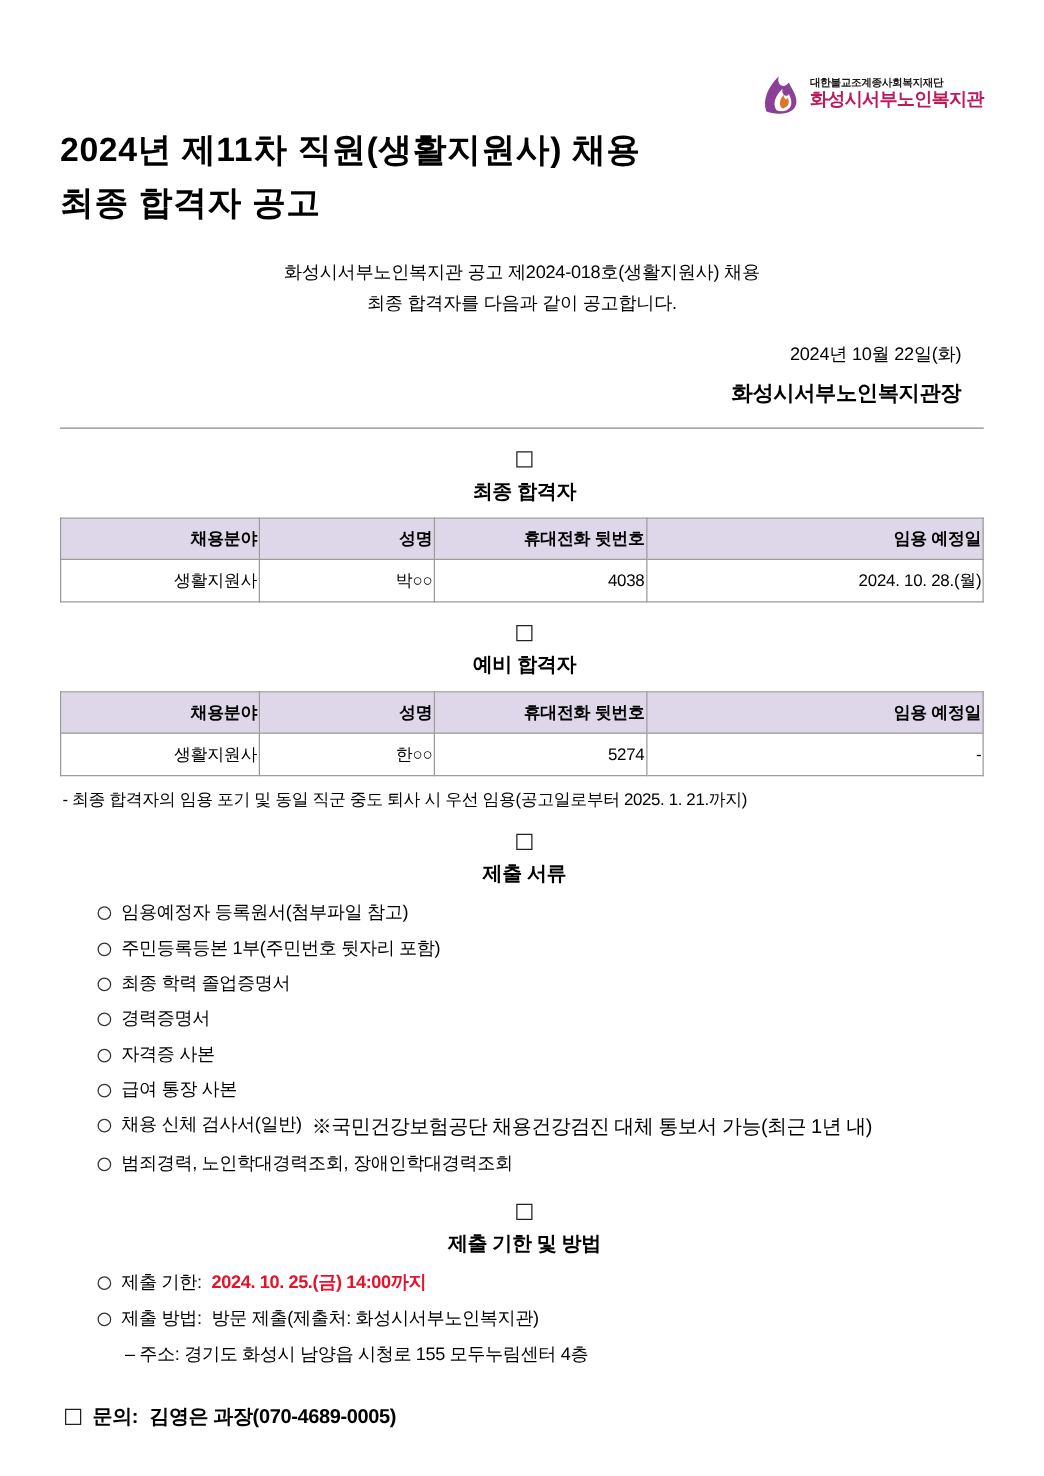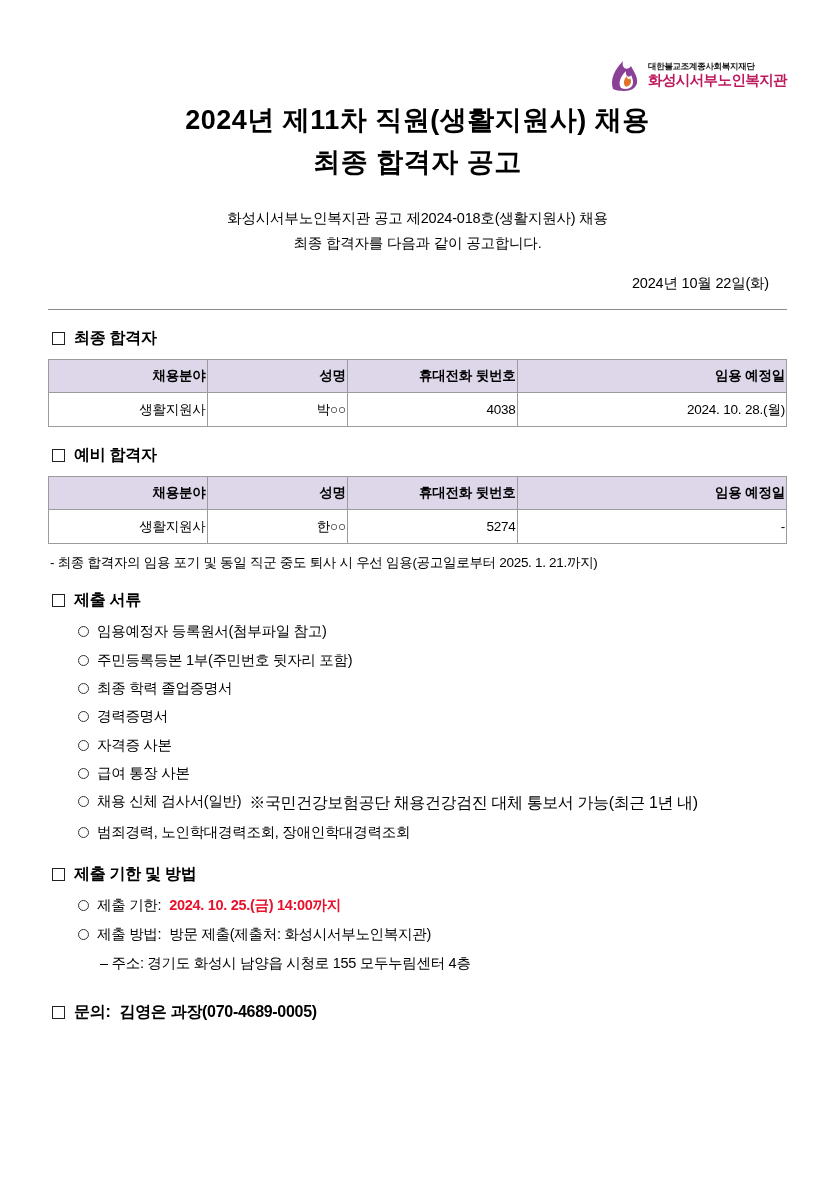--- a/index.html
+++ b/index.html
@@ -56,21 +56,20 @@
     font-size: 14.5px;
     letter-spacing: -0.6px;
     color: #be185d;
     font-weight: 700;
     white-space: nowrap;
   }
 
   
   .title-wrap {
     padding-top: 100px;
-    text-align: center;
   }
   .main-title {
     font-size: 27px;
     font-weight: 700;
     letter-spacing: 0.5px;
     line-height: 1.55;
     white-space: nowrap;
   }
   .subtitle-block {
     margin-top: 22px;
@@ -106,20 +105,21 @@
     margin-top: 18px;
   }
   .sec-head {
     display: flex;
     align-items: center;
     gap: 9px;
     font-size: 16px;
     font-weight: 700;
     letter-spacing: -0.3px;
     margin-left: 4px;
+    flex-direction: column;
   }
   .box-icon {
     display: inline-block;
     width: 11px;
     height: 11px;
     border: 1.4px solid #222;
     flex: 0 0 auto;
   }
 
   table.tbl {
@@ -229,20 +229,21 @@
     <div class="main-title">2024년 제11차 직원(생활지원사) 채용</div>
     <div class="main-title">최종 합격자 공고</div>
   </div>
 
   <div class="subtitle-block">
     <div>화성시서부노인복지관 공고 제2024-018호(생활지원사) 채용</div>
     <div>최종 합격자를 다음과 같이 공고합니다.</div>
   </div>
 
   <div class="date-line">2024년 10월 22일(화)</div>
+  <div class="org-line">화성시서부노인복지관장</div>
 
   <hr class="hr">
 
   <div class="section">
     <div class="sec-head">
       <span class="box-icon"></span>
       <span>최종 합격자</span>
     </div>
     <table class="tbl">
       <colgroup>

